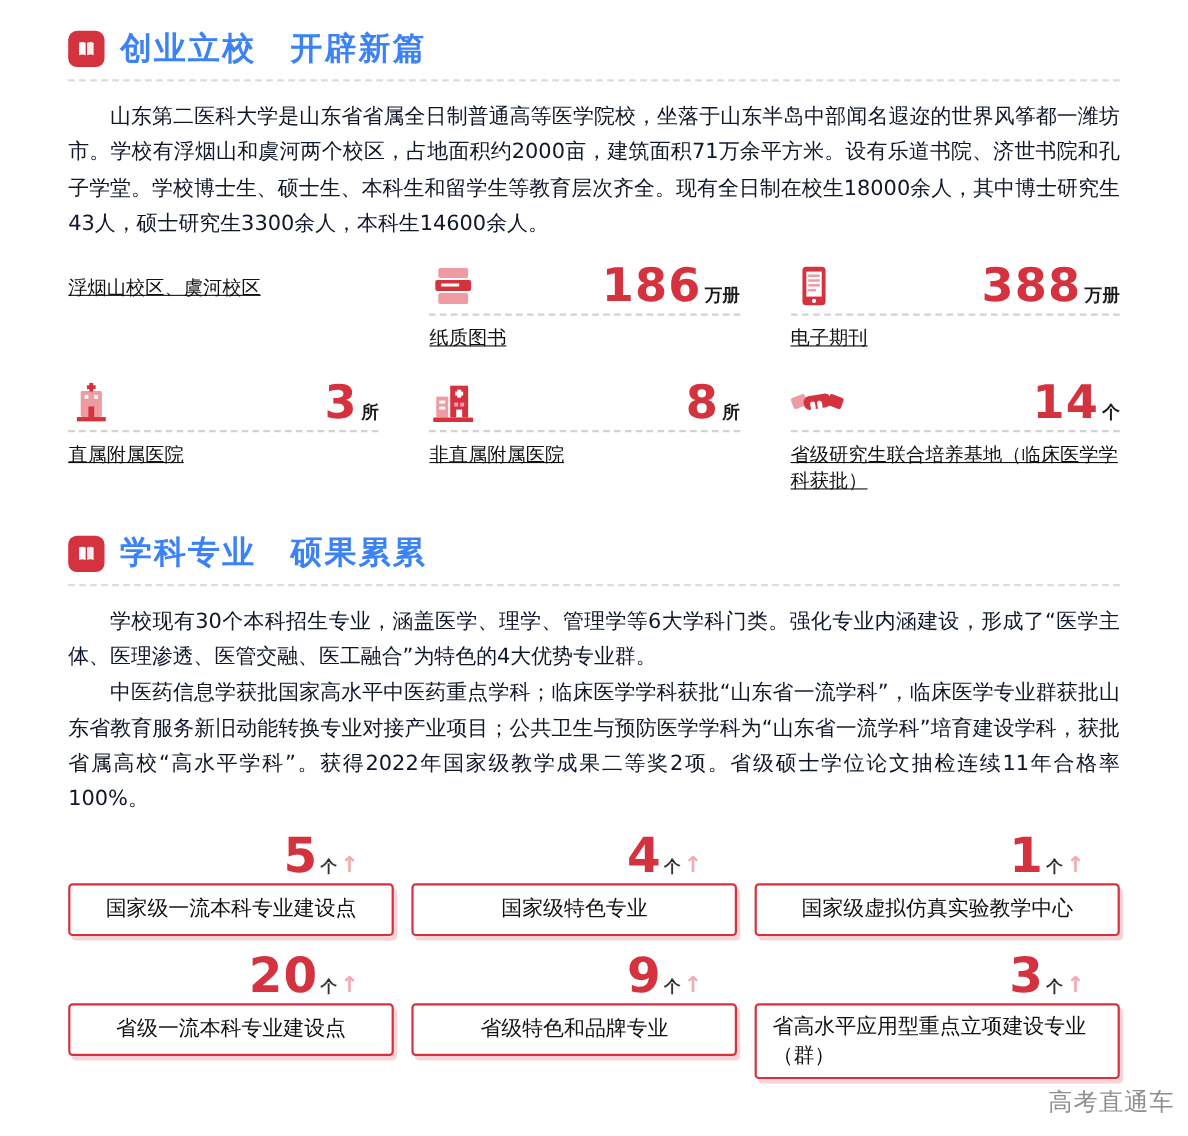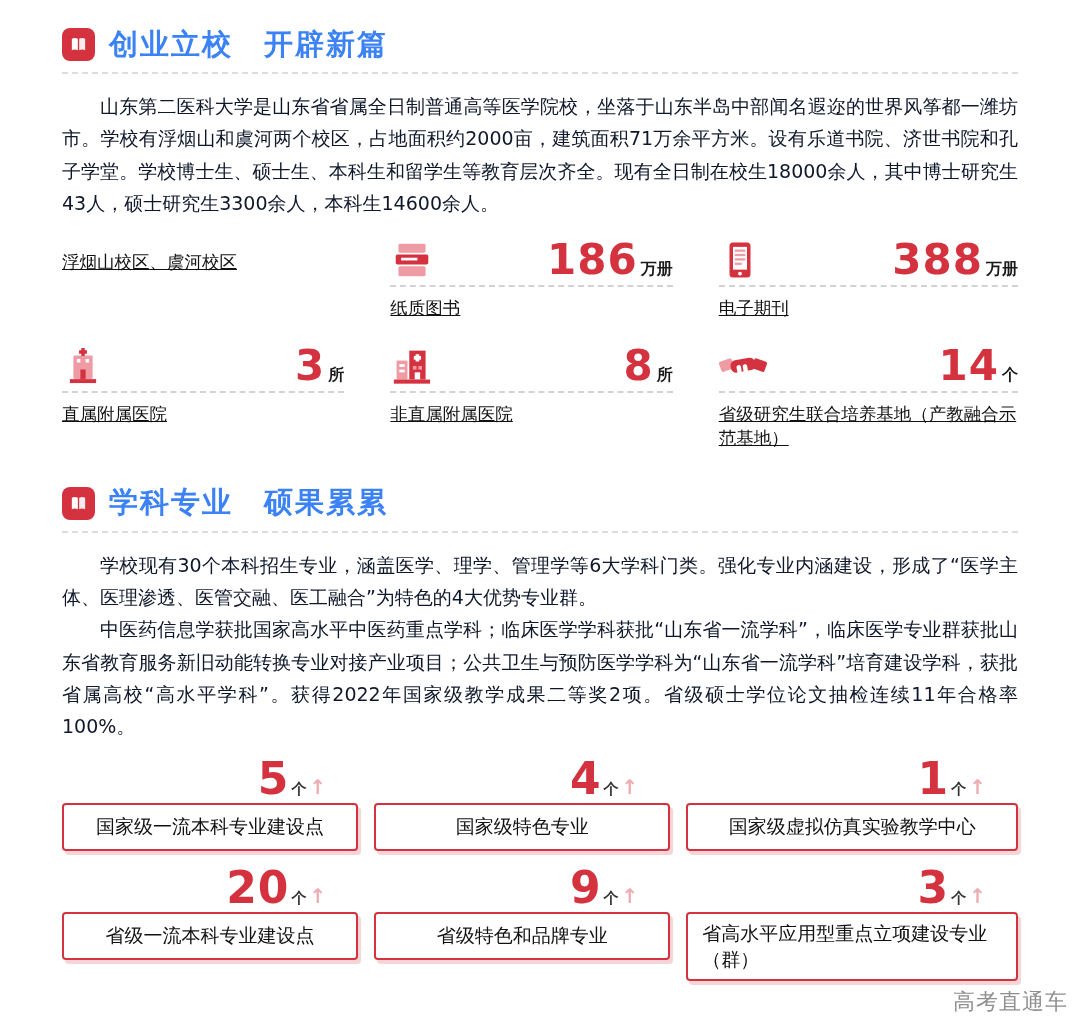--- a/index.html
+++ b/index.html
@@ -193,21 +193,21 @@
               <rect x="38" y="12" width="15" height="12" rx="2" fill="#d4323e" transform="rotate(20 46 18)"></rect>
               <rect x="13" y="11" width="28" height="14" rx="6" fill="#d4323e" transform="rotate(-10 27 18)"></rect>
               <rect x="20" y="18" width="5" height="9" rx="2.2" fill="#ffffff" transform="rotate(-10 22 22)"></rect>
               <rect x="27" y="17" width="5" height="9" rx="2.2" fill="#ffffff" transform="rotate(-10 29 21)"></rect>
             </svg>
           </span>
           <span class="stat-value">
             <span class="stat-num">14</span><span class="stat-unit">个</span>
           </span>
         </div>
-        <div class="stat-label">省级研究生联合培养基地（产教融合示范基地）</div>
+        <div class="stat-label">省级研究生联合培养基地（临床医学学科获批）</div>
       </div>
 
     </div>
   </div>
 
   <div class="section">
     <div class="section-header">
       <span class="hdr-icon">
         <svg viewBox="0 0 20 20" width="19" height="19">
           <path d="M3 4 Q6 2.5 9.3 4 L9.3 16 Q6 14.5 3 16 Z" fill="#ffffff"></path>

